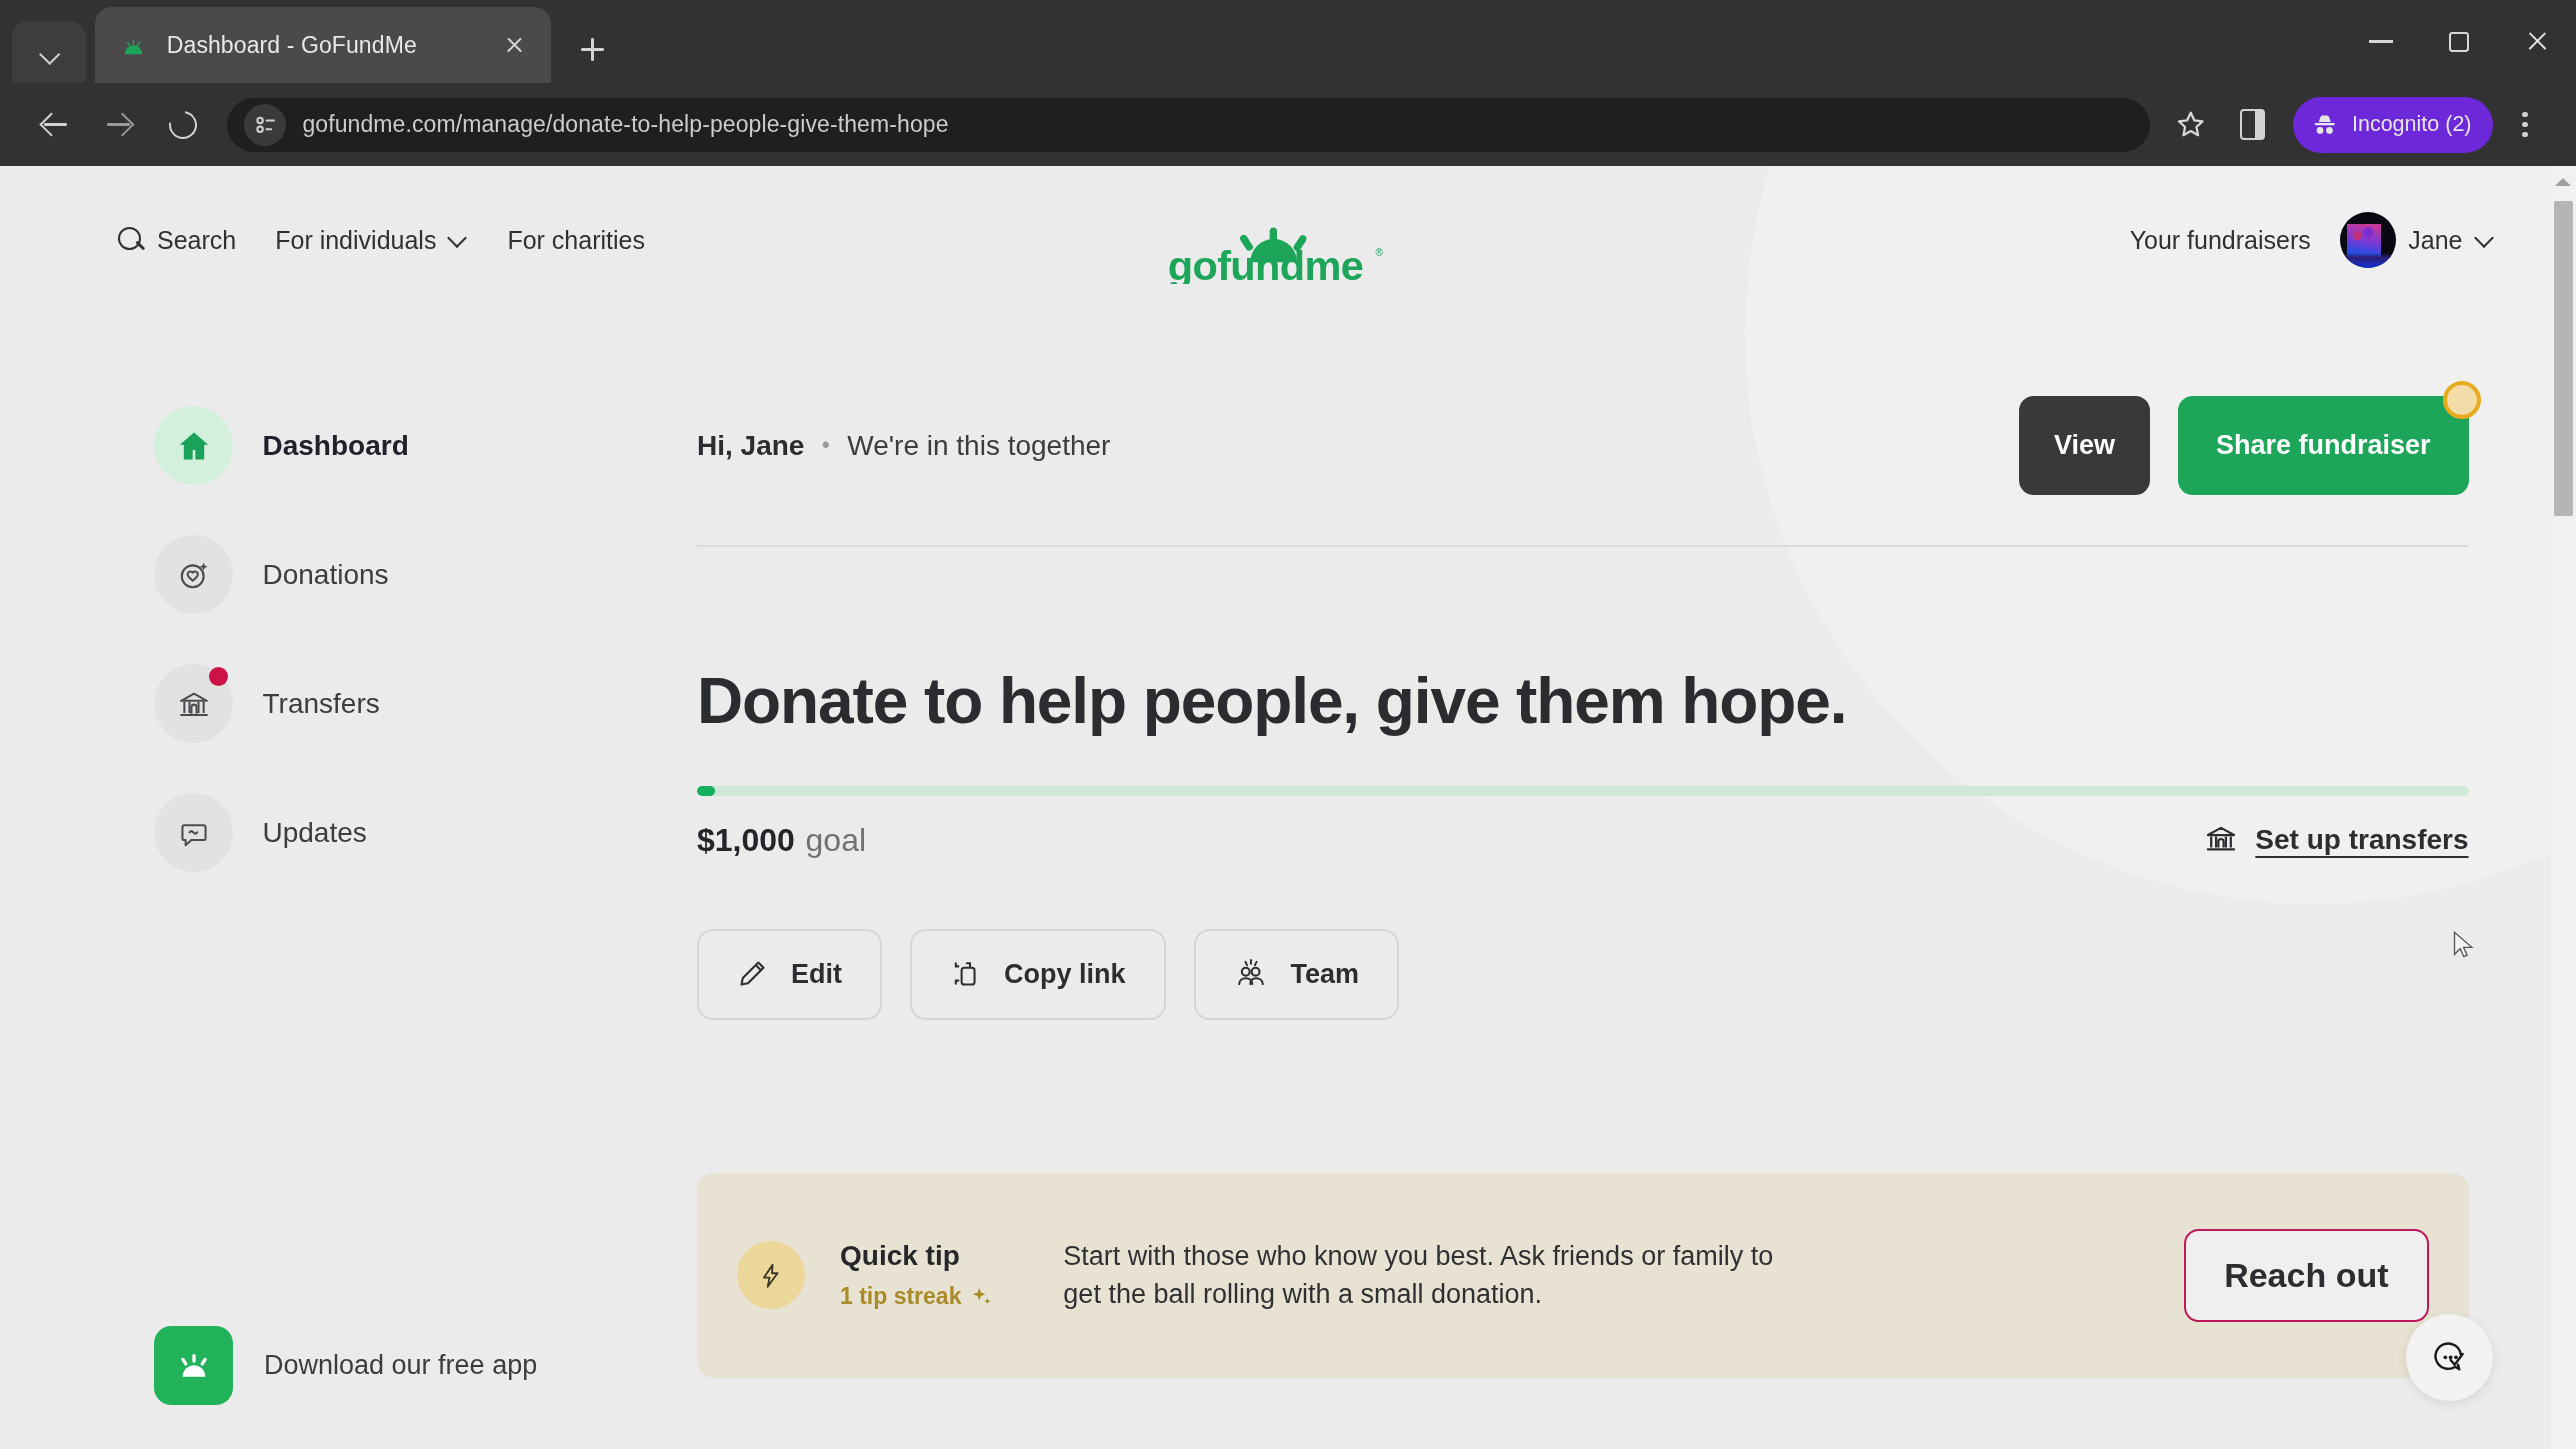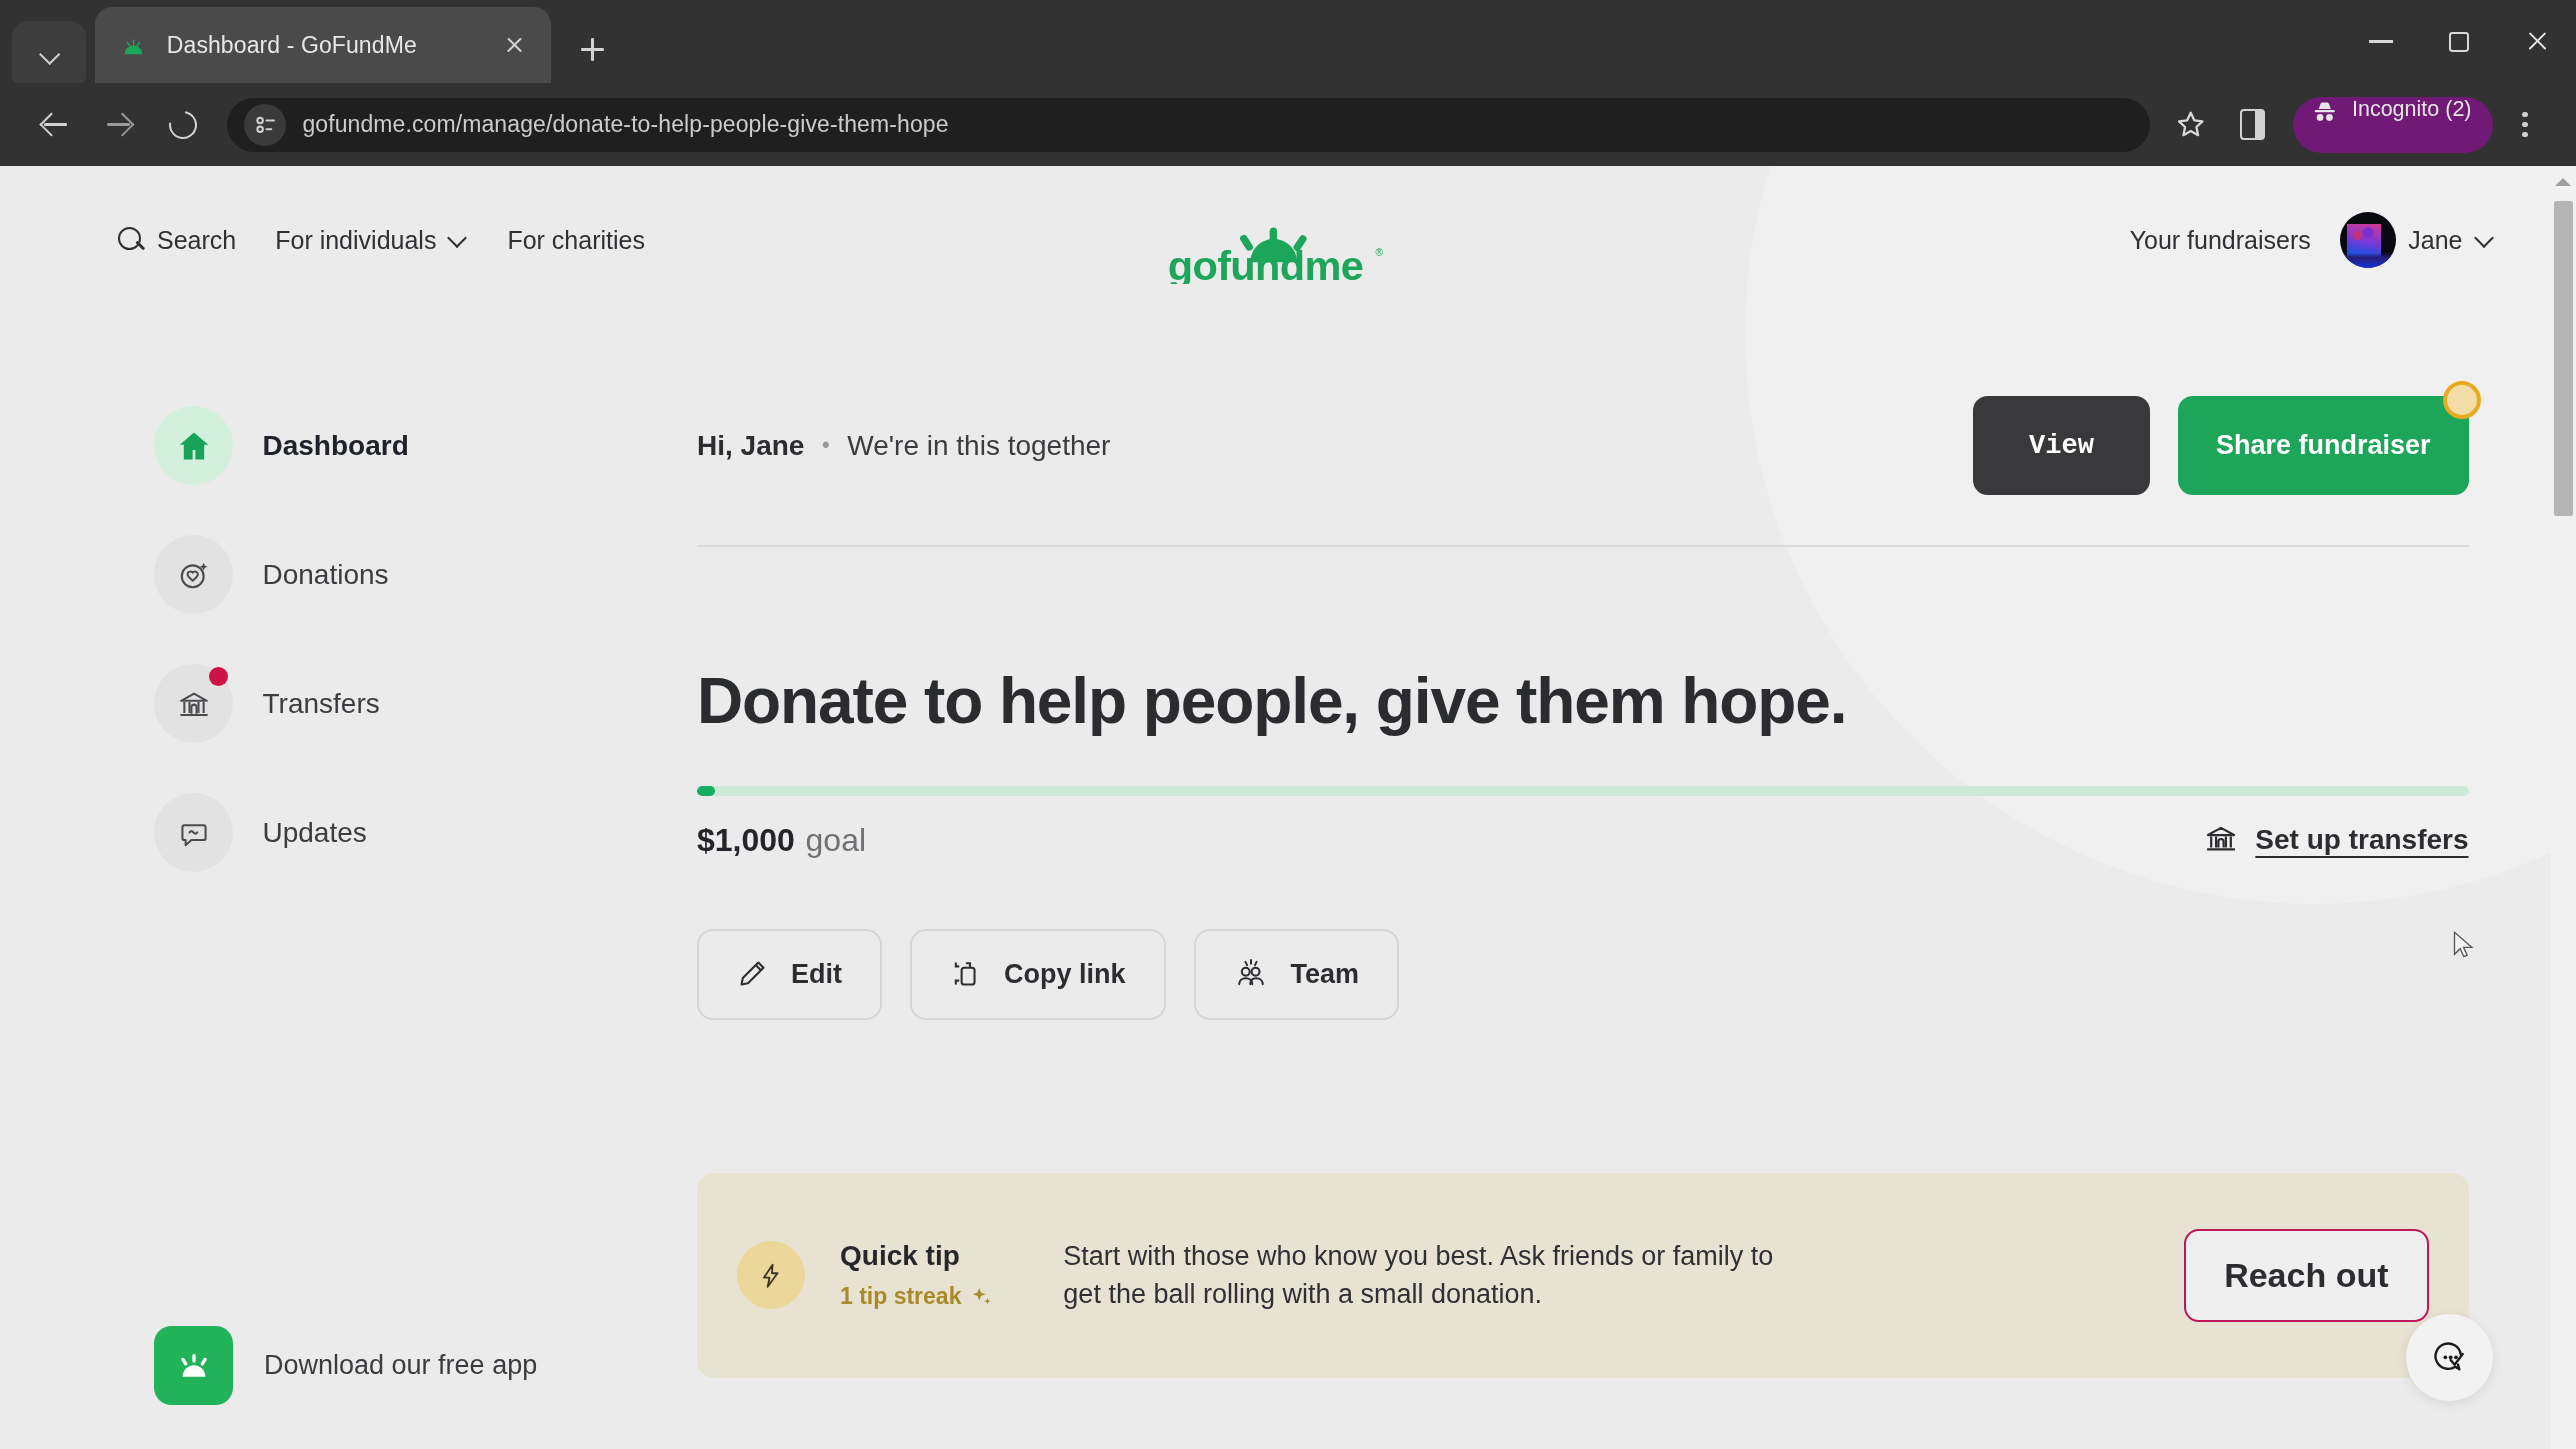--- a/index.html
+++ b/index.html
@@ -77,21 +77,21 @@
   .omnibox {
     flex:1; height:54px; background:#1f1f1f; border-radius:29.5px; display:flex; align-items:center;
     margin-left:12px; margin-right:9.4px; padding:0 20px 0 17.4px;
   }
   .omni-perm { width:42px; height:42px; border-radius:50%; background:#3a3a3a; display:flex; align-items:center; justify-content:center; flex:0 0 42px; }
   .url-text { color:#ccc; font-size:23px; margin-left:16px; white-space:nowrap; overflow:hidden; letter-spacing:0.1px; }
   .tb-icon { width:62px; height:62px; display:flex; align-items:center; justify-content:center; border-radius:50%; flex:0 0 62px; }
   .panel-ico { width:25.5px; height:31px; border:2.7px solid #d2d2d2; border-radius:4px; position:relative; }
   .panel-ico::after{ content:""; position:absolute; right:0; top:0; bottom:0; width:8.7px; background:#d2d2d2; }
   .incognito-pill {
-    height:56px; background:#701a75; border-radius:28px; display:flex; 
+    height:56px; background:#6d28d9; border-radius:28px; display:flex; align-items:center;
     padding:0 21.5px 0 17.4px; margin-left:9.4px; gap:12px;
   }
   .incognito-label { color:#e6e6e6; font-size:21.5px; white-space:nowrap; }
   .kebab { width:56px; height:62px; display:flex; flex-direction:column; align-items:center; justify-content:center; gap:4.7px; margin-left:4px; flex:0 0 56px;}
   .kebab i { width:5.4px; height:5.4px; background:#d2d2d2; border-radius:50%; display:block; }
 
   
   .viewport { flex:1; position:relative; background:#ebebeb; overflow:hidden; }
   .bg-circle {
     position:absolute; right:-309px; top:-402px; width:1140px; height:1140px;
@@ -163,21 +163,21 @@
   
   .main { flex:1; padding-top:66px; padding-right:82px; }
   .greet-row { display:flex; align-items:center; height:131px; }
   .greet { font-size:28px; color:#2c2d31; display:flex; align-items:center; gap:17.4px; }
   .greet b { font-weight:bold; }
   .greet .sep { color:#9a9a9a; font-size:23px; }
   .greet .sub { color:#3b3c3f; }
   .act-btns { margin-left:auto; display:flex; align-items:center; gap:28px; position:relative; }
   .btn-view {
     background:#39383a; color:#fff; font-size:27px; font-weight:bold;
-    border-radius:14.8px; padding:0 56px; height:99px; display:flex; align-items:center; justify-content:center;font-family:Liberation Mono, monospace;
+    border-radius:14.8px; padding:0 35px; height:99px; display:flex; align-items:center; justify-content:center;
   }
   .btn-share {
     background:#1da65a; color:#fff; font-size:27px; font-weight:bold;
     border-radius:14.8px; padding:0 38px; height:99px; display:flex; align-items:center; justify-content:center;
     position:relative;
   }
   .share-badge {
     position:absolute; right:-12px; top:-14.8px; width:38px; height:38px; border-radius:50%;
     background:#e8ab1f; border:8px solid #e8ab1f;
   }

